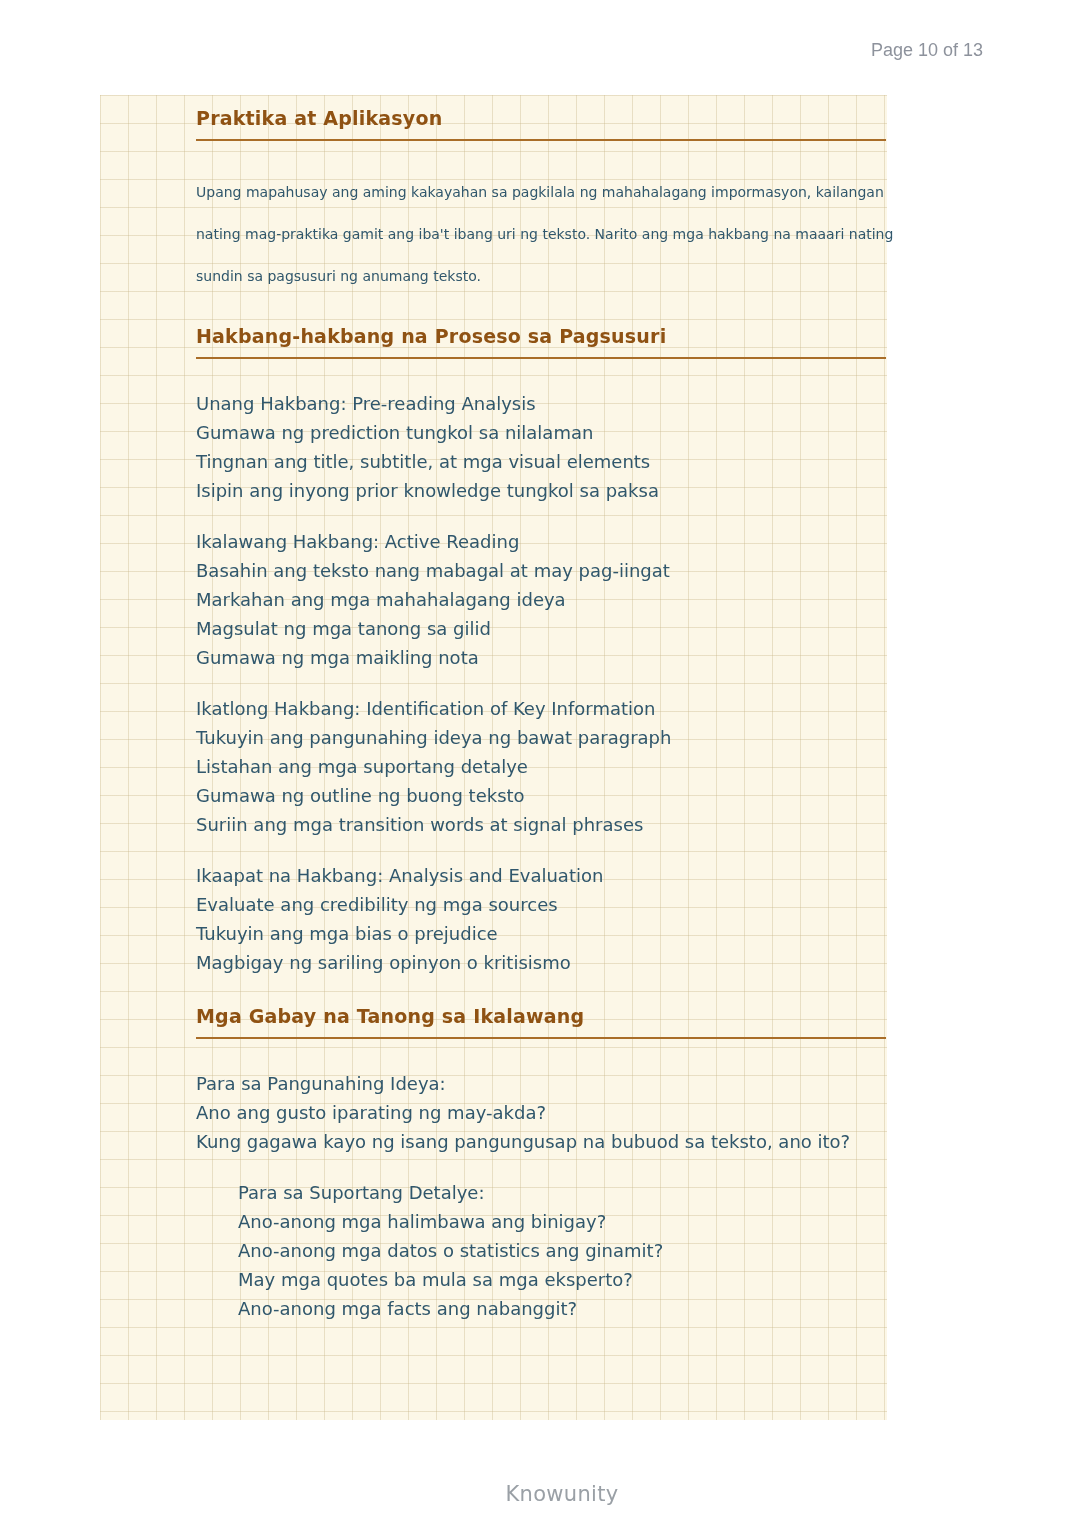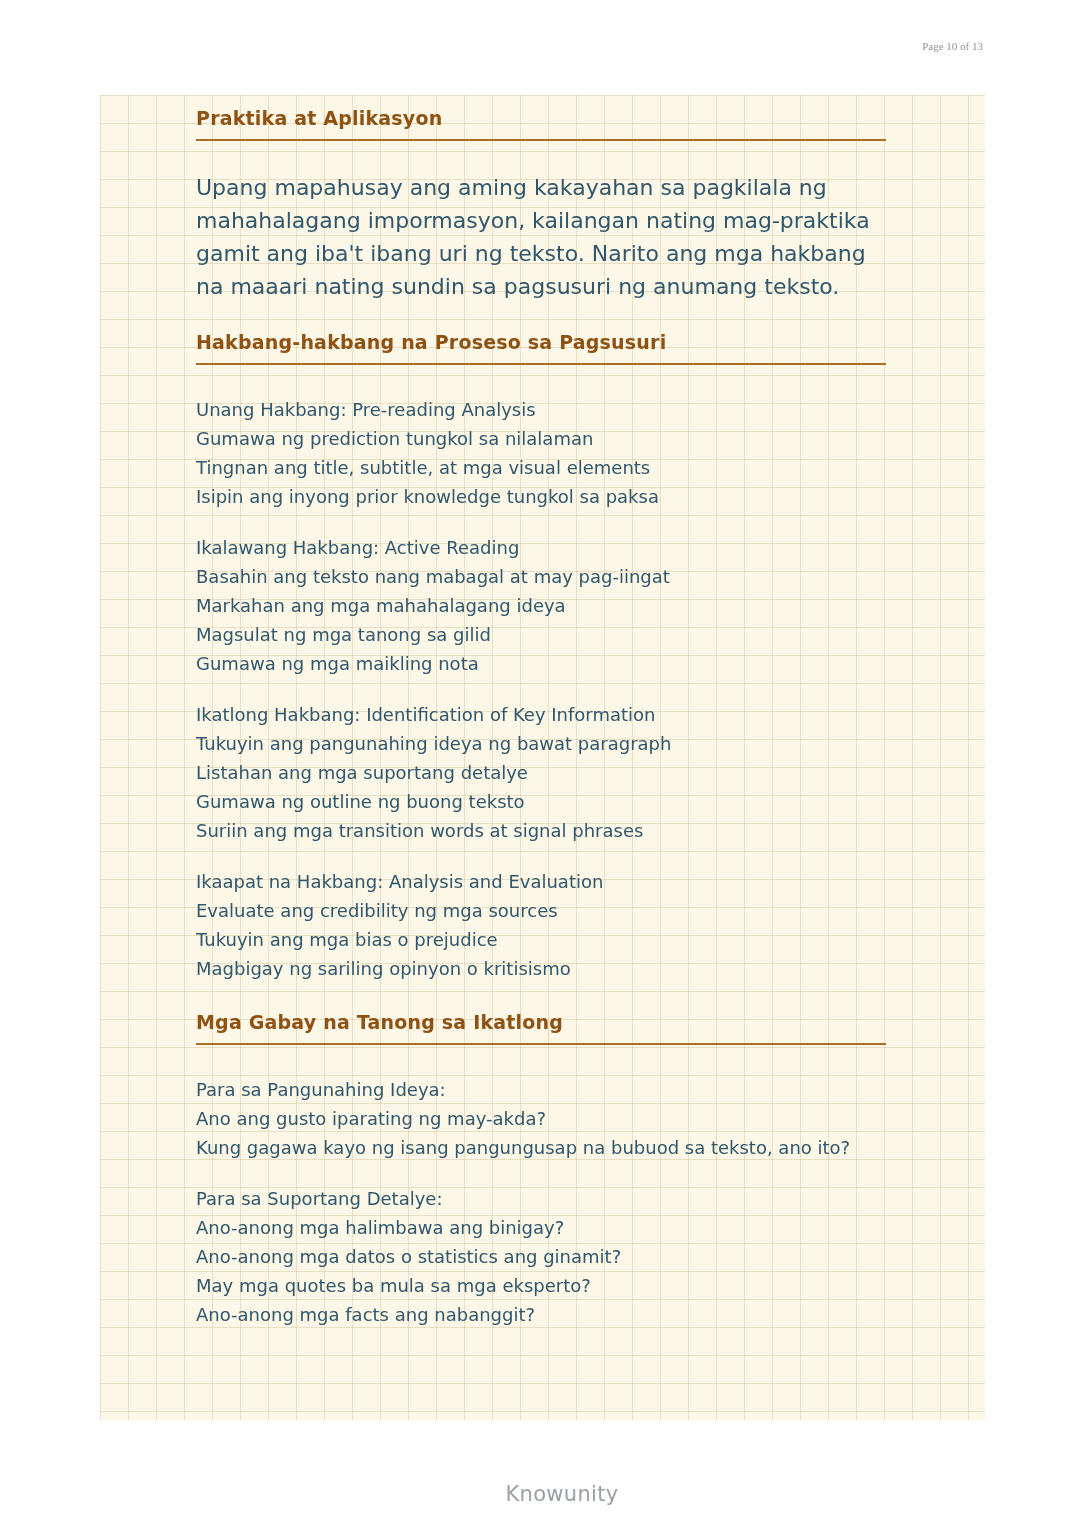--- a/index.html
+++ b/index.html
@@ -15,26 +15,26 @@
   html,body{margin:0;padding:0;}
   body{
     width:1080px;height:1527px;
     background:#ffffff;
     font-family:"DejaVu Sans","Liberation Sans",sans-serif;
     position:relative;
     overflow:hidden;
   }
   .page-number{
     position:absolute;top:40px;right:97px;
-    font-family:Liberation Serif, serif;
-    font-size:11px;color:var(--muted);
+    font-family:Liberation Sans, sans-serif;
+    font-size:18px;color:var(--muted);
   }
   .sheet{
     position:absolute;left:100px;top:95px;
-    width:885px;height:1325px;
+    width:787px;height:1325px;
     background-color:var(--sheet-bg);
     background-image:
       linear-gradient(to right, var(--grid) 1px, transparent 1px),
       linear-gradient(to bottom, var(--grid) 1px, transparent 1px);
     background-size:28px 28px;
     padding:8px 0 0 96px;
   }
   .content{width:706px;}
   .hblock{
     width:690px;
@@ -45,27 +45,27 @@
   .hblock.first{margin-top:4px;}
   .hblock h2{
     margin:0;
     font-size:19px;
     font-weight:bold;
     color:var(--heading);
     letter-spacing:0.2px;
   }
   .para{
     margin:0;
-    font-size:22px;
-    line-height:33px;
+    font-size:14px;
+    line-height:42px;
     color:var(--body);
     width:700px;
   }
   .block{margin:0 0 22px 0;}
-  .block:last-child{margin-bottom:0;}
+  .block:last-child{margin-bottom:0;margin-left:42px;}
   .line{
     font-size:18px;
     line-height:29px;
     color:var(--body);
     white-space:nowrap;
   }
   .footer{
     position:absolute;left:0;top:1482px;width:1080px;
     text-align:center;
     font-size:21px;color:var(--footer);
@@ -115,21 +115,21 @@
     </div>
 
     <div class="block">
       <div class="line">Ikaapat na Hakbang: Analysis and Evaluation</div>
       <div class="line">Evaluate ang credibility ng mga sources</div>
       <div class="line">Tukuyin ang mga bias o prejudice</div>
       <div class="line">Magbigay ng sariling opinyon o kritisismo</div>
     </div>
 
     <div class="hblock">
-      <h2>Mga Gabay na Tanong sa Ikatlong</h2>
+      <h2>Mga Gabay na Tanong sa Ikalawang</h2>
     </div>
 
     <div class="block">
       <div class="line">Para sa Pangunahing Ideya:</div>
       <div class="line">Ano ang gusto iparating ng may-akda?</div>
       <div class="line">Kung gagawa kayo ng isang pangungusap na bubuod sa teksto, ano ito?</div>
     </div>
 
     <div class="block">
       <div class="line">Para sa Suportang Detalye:</div>

